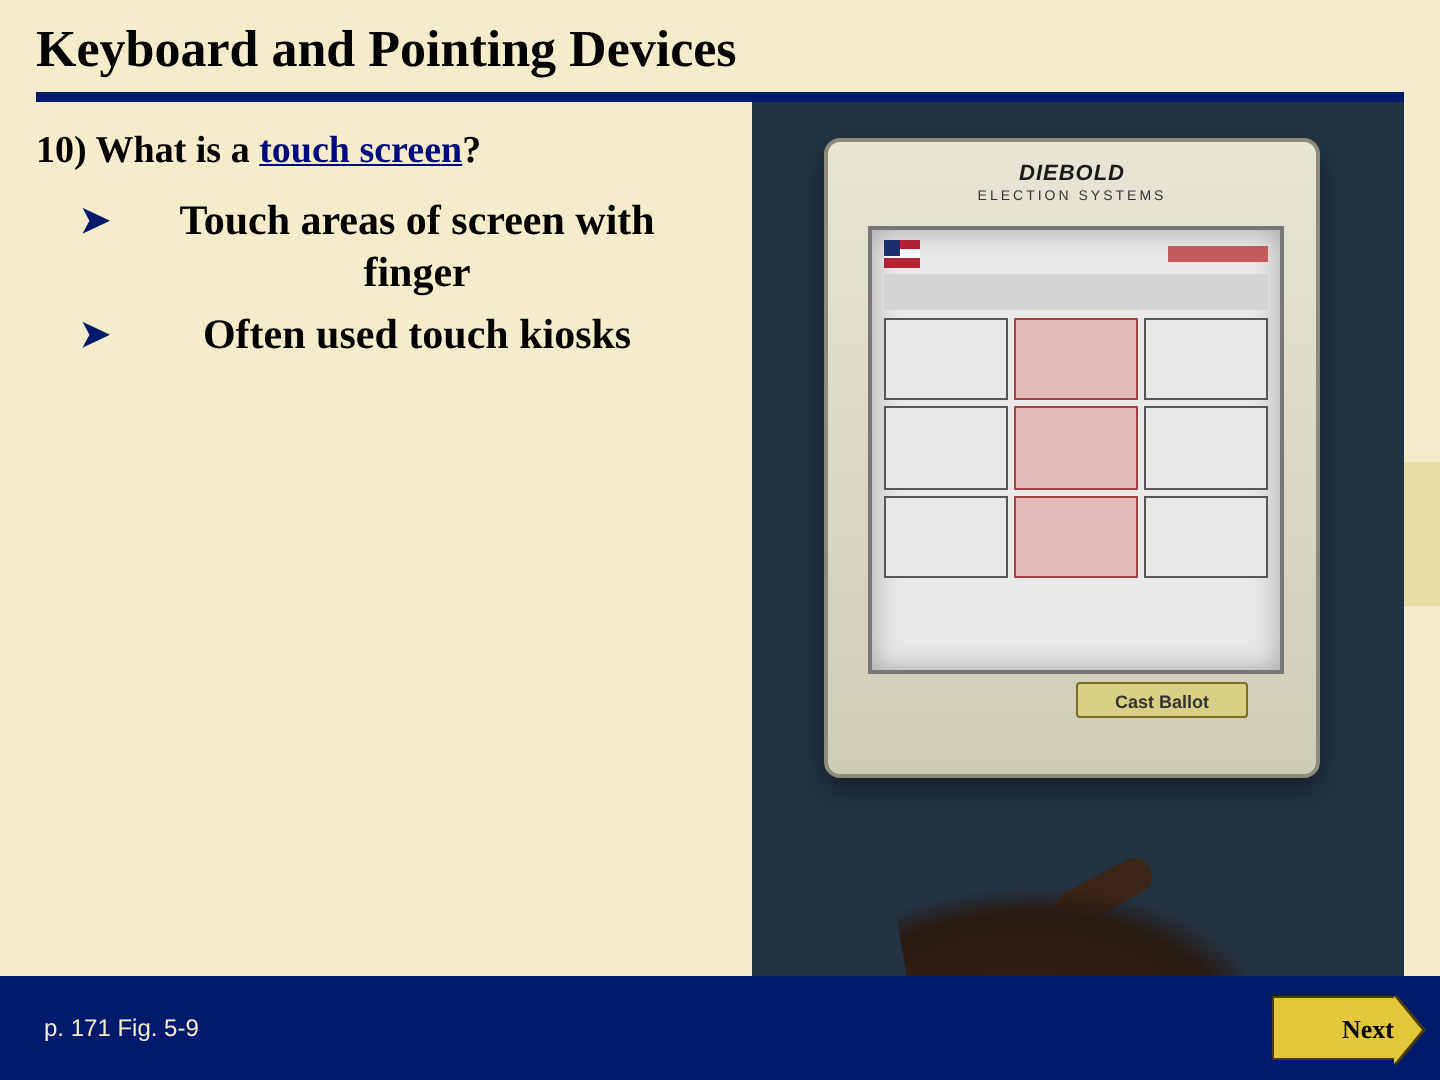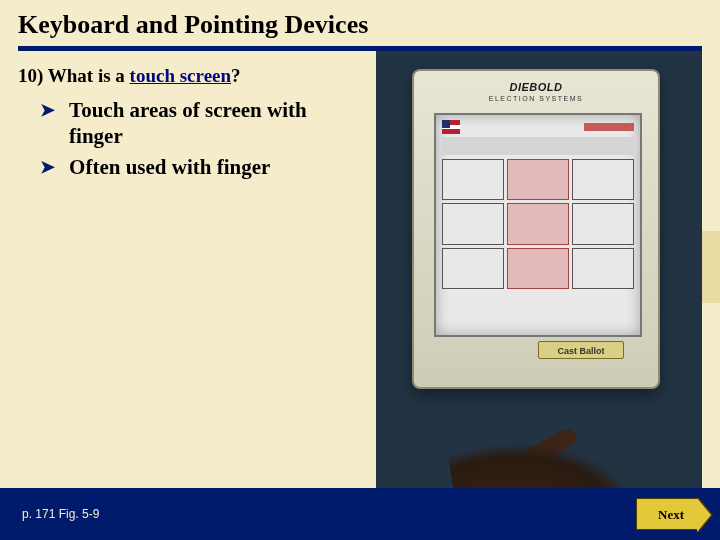--- a/index.html
+++ b/index.html
@@ -54,21 +54,21 @@
     color: #000;
     line-height: 1.25;
     margin-bottom: 4px;
   }
   .bullets .arrow {
     color: #001b6b;
     font-size: 18px;
     line-height: 1.45;
     flex: 0 0 auto;
   }
-  .bullets .txt { flex: 1; }
+  .bullets .txt { flex: 1; text-align: center; }
 
   .photo {
     position: absolute;
     top: 0;
     right: 18px;
     width: 326px;
     height: 494px;
     background: #223344;
     overflow: hidden;
   }
@@ -187,21 +187,21 @@
   }
   .next-btn {
     position: relative;
     width: 62px; height: 32px;
     background: #e3c93a;
     border: 1px solid #4a3e05;
     font-family: "Times New Roman", serif;
     font-size: 13px;
     font-weight: bold;
     color: #000;
-    text-align: center;
+    text-align: right;
     padding-left: 8px;
     line-height: 32px;
     cursor: pointer;
   }
   .next-btn::after {
     content: "";
     position: absolute;
     right: -14px; top: -1px;
     width: 0; height: 0;
     border-top: 17px solid transparent;
@@ -235,21 +235,21 @@
       <span>What is a </span><span class="linktext">touch screen</span><span>?</span>
     </div>
 
     <ul class="bullets">
       <li>
         <span class="arrow">➤</span>
         <span class="txt">Touch areas of screen with finger</span>
       </li>
       <li>
         <span class="arrow">➤</span>
-        <span class="txt">Often used with finger</span>
+        <span class="txt">Often used touch kiosks</span>
       </li>
     </ul>
 
     <div class="side-shade"></div>
 
     <div class="photo">
       <div class="kiosk">
         <div class="brand">DIEBOLD</div>
         <div class="sub">ELECTION SYSTEMS</div>
         <div class="screen">

